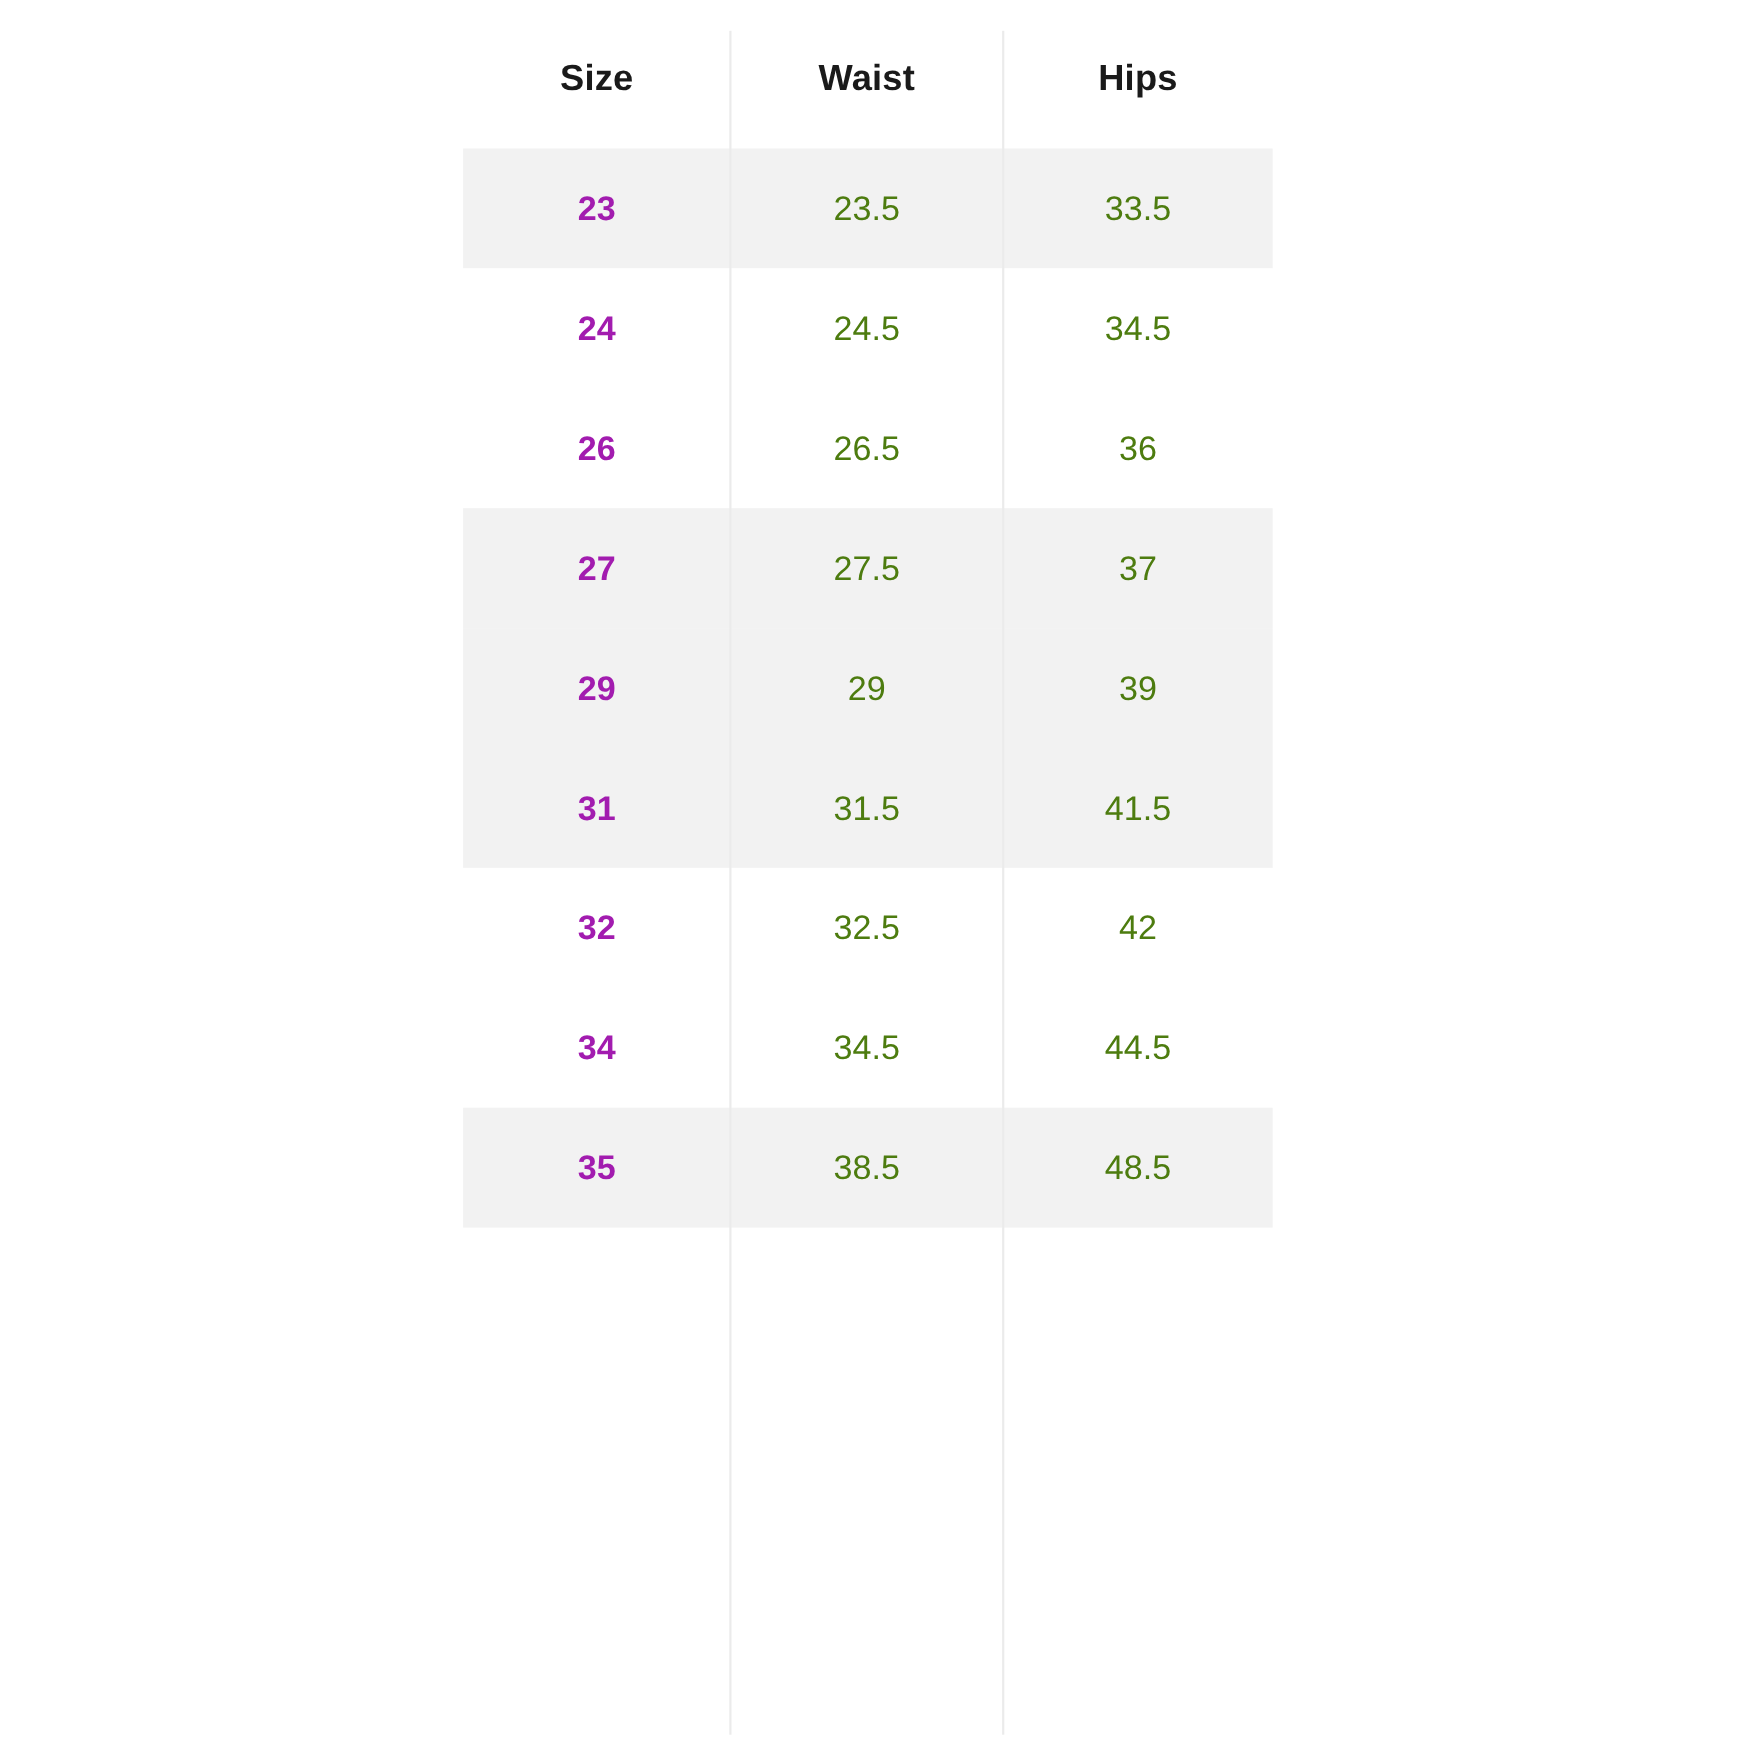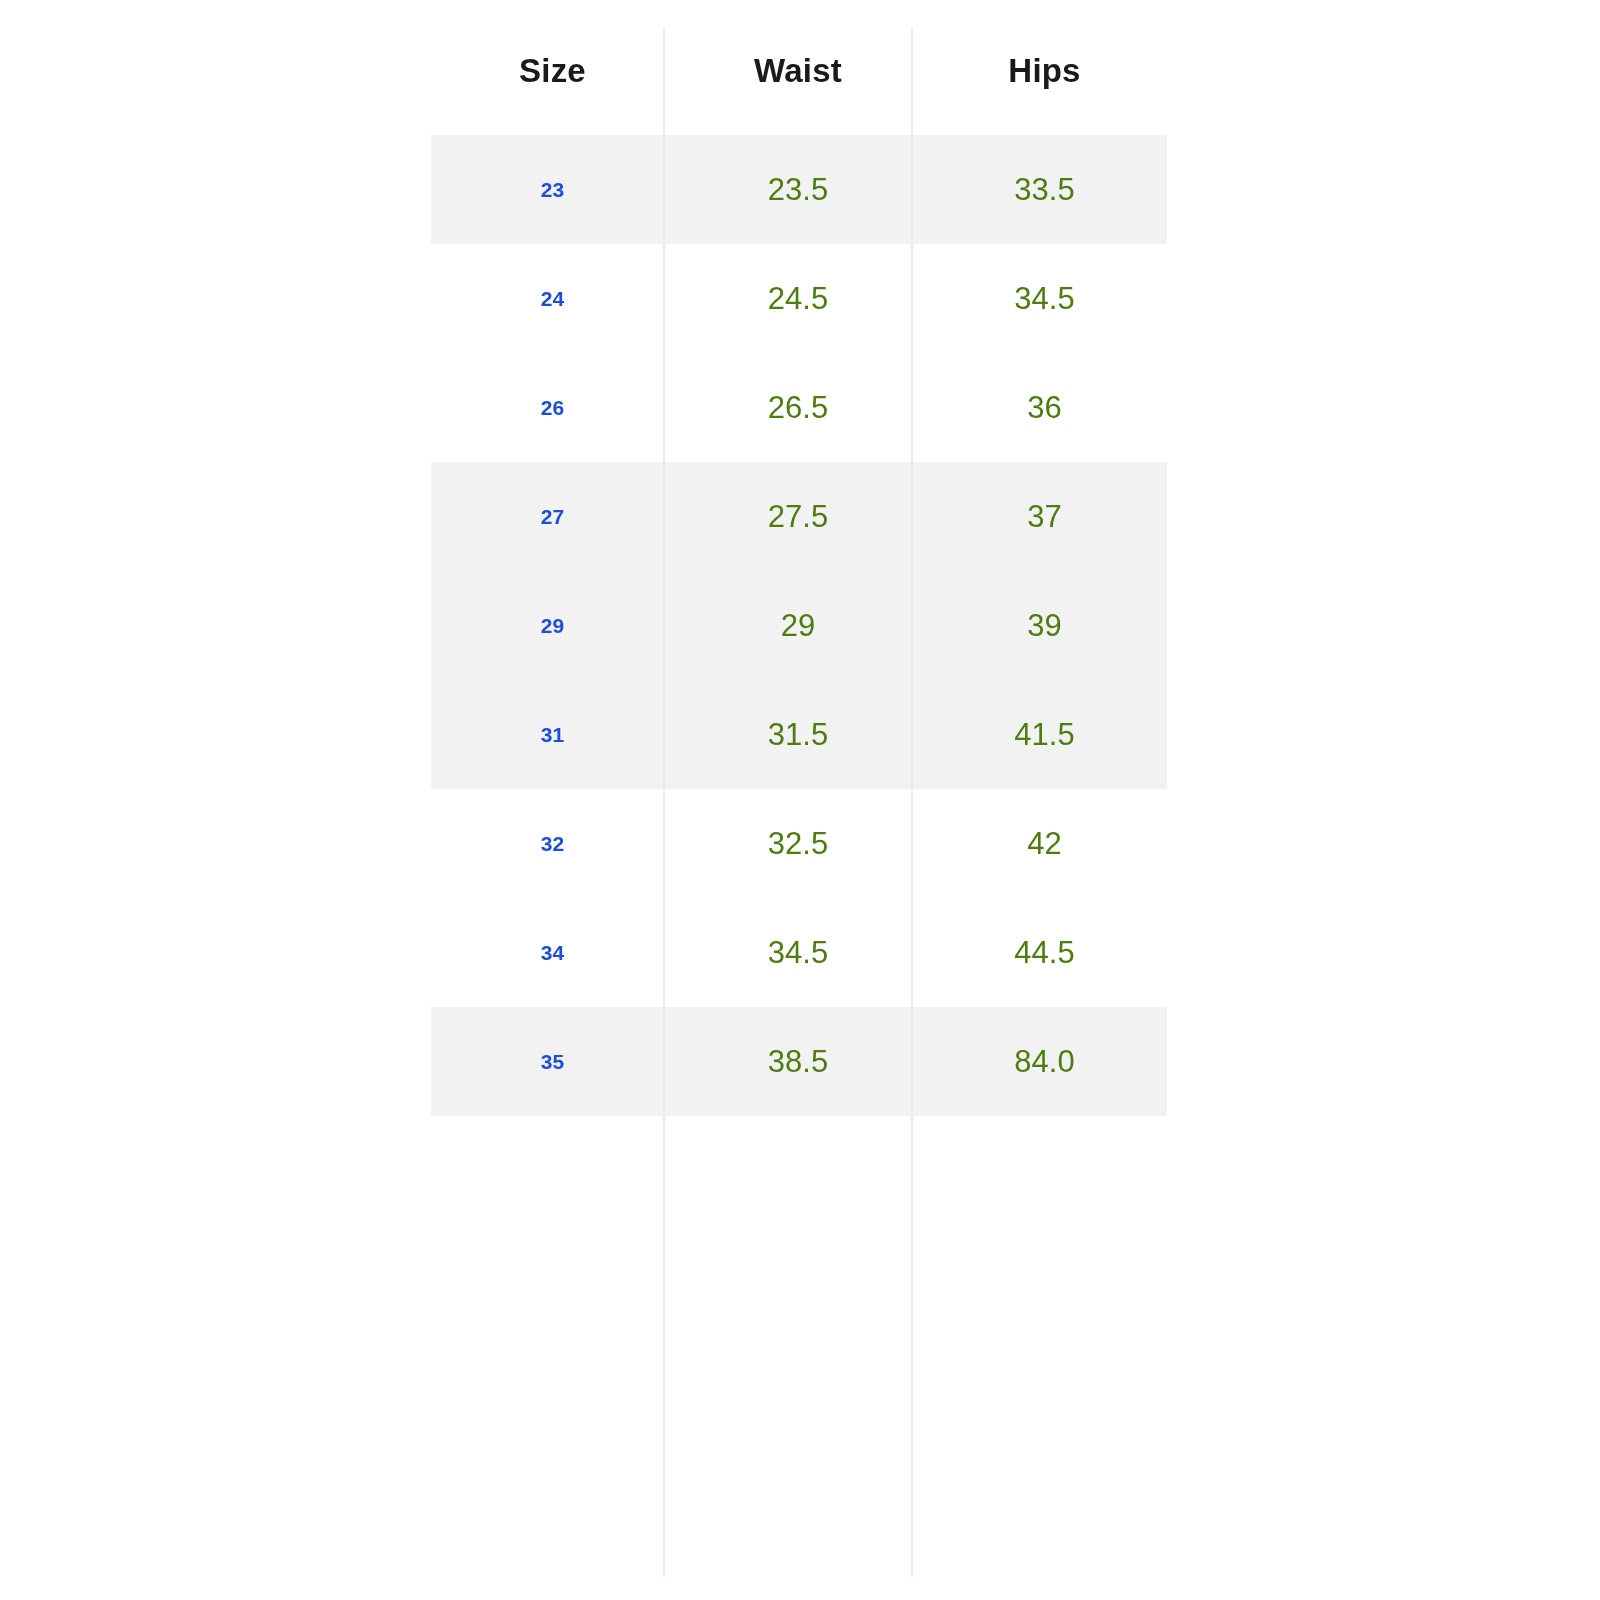--- a/index.html
+++ b/index.html
@@ -25,21 +25,21 @@
   .size-table-wrap {
     position: absolute;
     left: 421px;
     top: 0px;
     width: 736px;
     height: 1600px;
   }
 
   table.size-table {
     position: absolute;
-    left: 10px;
+    left: 0;
     top: 0;
     width: 736px;
     border-collapse: collapse;
     border-spacing: 0;
     table-layout: fixed;
   }
 
   table.size-table col.col-size  { width: 243px; }
   table.size-table col.col-waist { width: 248px; }
   table.size-table col.col-hips  { width: 245px; }
@@ -63,23 +63,23 @@
     background: transparent;
     padding-top: 6px;
   }
 
   
   tr.data-row { height: 109px; }
   tr.data-row.shaded td { background-color: #f2f2f2; }
   tr.data-row.plain  td { background-color: #ffffff; }
 
   td.cell-size {
-    font-size: 21px;
+    font-size: 31px;
     font-weight: bold;
-    color: #1d4ed8;
+    color: #a21caf;
   }
   td.cell-waist,
   td.cell-hips {
     font-size: 31px;
     font-weight: normal;
     color: #4d7c0f;
   }
 
   
   .col-divider {
@@ -163,21 +163,21 @@
 
         <tr class="data-row plain">
           <td class="cell-size">34</td>
           <td class="cell-waist">34.5</td>
           <td class="cell-hips">44.5</td>
         </tr>
 
         <tr class="data-row shaded">
           <td class="cell-size">35</td>
           <td class="cell-waist">38.5</td>
-          <td class="cell-hips">84.0</td>
+          <td class="cell-hips">48.5</td>
         </tr>
 
       </tbody>
     </table>
 
     <div class="col-divider divider-1"></div>
     <div class="col-divider divider-2"></div>
 
   </div>
 

